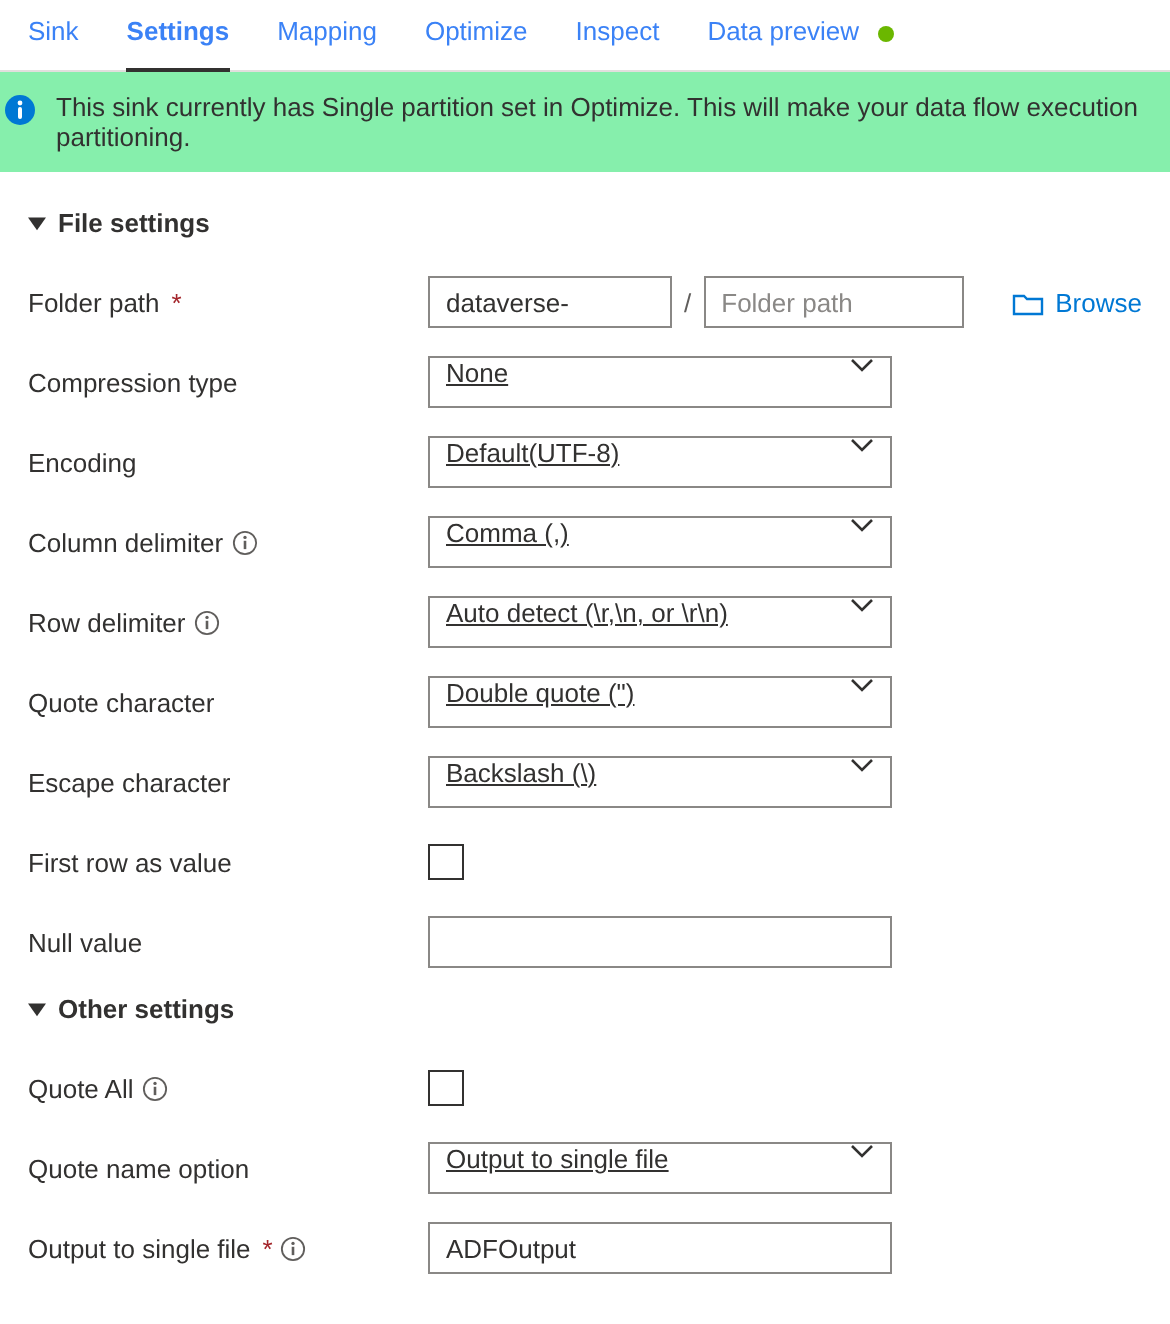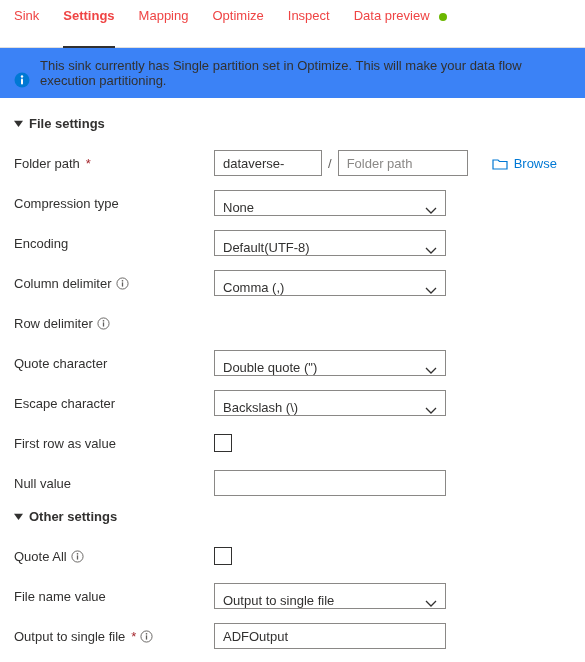--- a/index.html
+++ b/index.html
@@ -12,23 +12,23 @@
     width: 585px;
   }
   .tabs {
     display: flex;
     gap: 24px;
     padding: 8px 14px 0 14px;
     border-bottom: 1px solid #e1dfdd;
     align-items: center;
   }
   .tab {
-    padding-bottom: 24px;
-    cursor: pointer;
-    color: #ef4444;
+    padding-bottom: 12px;
+    cursor: pointer;
+    color: #3b82f6;
     position: relative;
   }
   .tab.active {
     font-weight: 600;
   }
   .tab.active::after {
     content: "";
     position: absolute;
     left: 0; right: 0; bottom: -1px;
     height: 2px;
@@ -36,24 +36,24 @@
   }
   .status-dot {
     width: 8px; height: 8px; border-radius: 50%;
     background: #6bb700;
     display: inline-block;
     margin-left: 6px;
     vertical-align: middle;
   }
   .info-banner {
     display: flex;
-    align-items: flex-end;
+    align-items: flex-start;
     gap: 10px;
-    background: #3b82f6;
-    padding: 10px 14px;
+    background: #86efac;
+    padding: 10px 2px;
     font-size: 13px;
     color: #323130;
   }
   .info-icon {
     width: 16px; height: 16px;
     flex-shrink: 0;
     margin-top: 1px;
   }
   .content {
     padding: 18px 14px 20px 14px;
@@ -99,36 +99,37 @@
     border: 1px solid #8a8886;
     background: #fff;
     font-family: inherit;
     font-size: 13px;
     padding: 0 8px;
     color: #323130;
   }
   .text-input::placeholder { color: #8a8886; }
   .select {
     display: flex;
-    align-items: flex-end;
+    align-items: flex-start;
     justify-content: space-between;
     cursor: pointer;
+    text-decoration: underline;
   }
   .select .chev {
     margin-left: 8px;
     flex-shrink: 0;
   }
   .w-full { width: 232px; }
   .checkbox {
     width: 18px; height: 18px;
     border: 1px solid #323130;
     background: #fff;
     cursor: pointer;
   }
-  .path-input-a { width: 108px; }
+  .path-input-a { width: 122px; }
   .path-input-b { width: 130px; }
   .slash { color: #605e5c; }
   .browse {
     display: flex;
     align-items: flex-end;
     gap: 6px;
     color: #0078d4;
     cursor: pointer;
     margin-left: 18px;
   }
@@ -251,20 +252,30 @@
     <div class="label">
       <span>Row delimiter</span>
       <span class="info-sm">
           <svg viewBox="0 0 14 14">
             <circle cx="7" cy="7" r="6" fill="none" stroke="#605e5c" stroke-width="1"></circle>
             <circle cx="7" cy="4" r="0.9" fill="#605e5c"></circle>
             <rect x="6.3" y="5.8" width="1.4" height="4.5" fill="#605e5c"></rect>
           </svg>
         </span>
     </div>
+    <div class="controls">
+      <div class="select w-full">
+        <span>Auto detect (\r,\n, or \r\n)</span>
+        <span class="chev">
+            <svg width="12" height="8" viewBox="0 0 12 8">
+              <polyline points="1,1 6,6 11,1" fill="none" stroke="#323130" stroke-width="1.3"></polyline>
+            </svg>
+          </span>
+      </div>
+    </div>
   </div>
 
   <div class="row">
     <div class="label">
         <span>Quote character</span>
       </div>
     <div class="controls">
       <div class="select w-full">
         <span>Double quote (")</span>
         <span class="chev">
@@ -331,21 +342,21 @@
         </span>
     </div>
     <div class="controls">
       <div class="checkbox"></div>
     </div>
   </div>
 
 
   <div class="row">
     <div class="label">
-        <span>File name value</span>
+        <span>Quote name option</span>
       </div>
     <div class="controls">
       <div class="select w-full">
         <span>Output to single file</span>
         <span class="chev">
             <svg width="12" height="8" viewBox="0 0 12 8">
               <polyline points="1,1 6,6 11,1" fill="none" stroke="#323130" stroke-width="1.3"></polyline>
             </svg>
           </span>
       </div>

